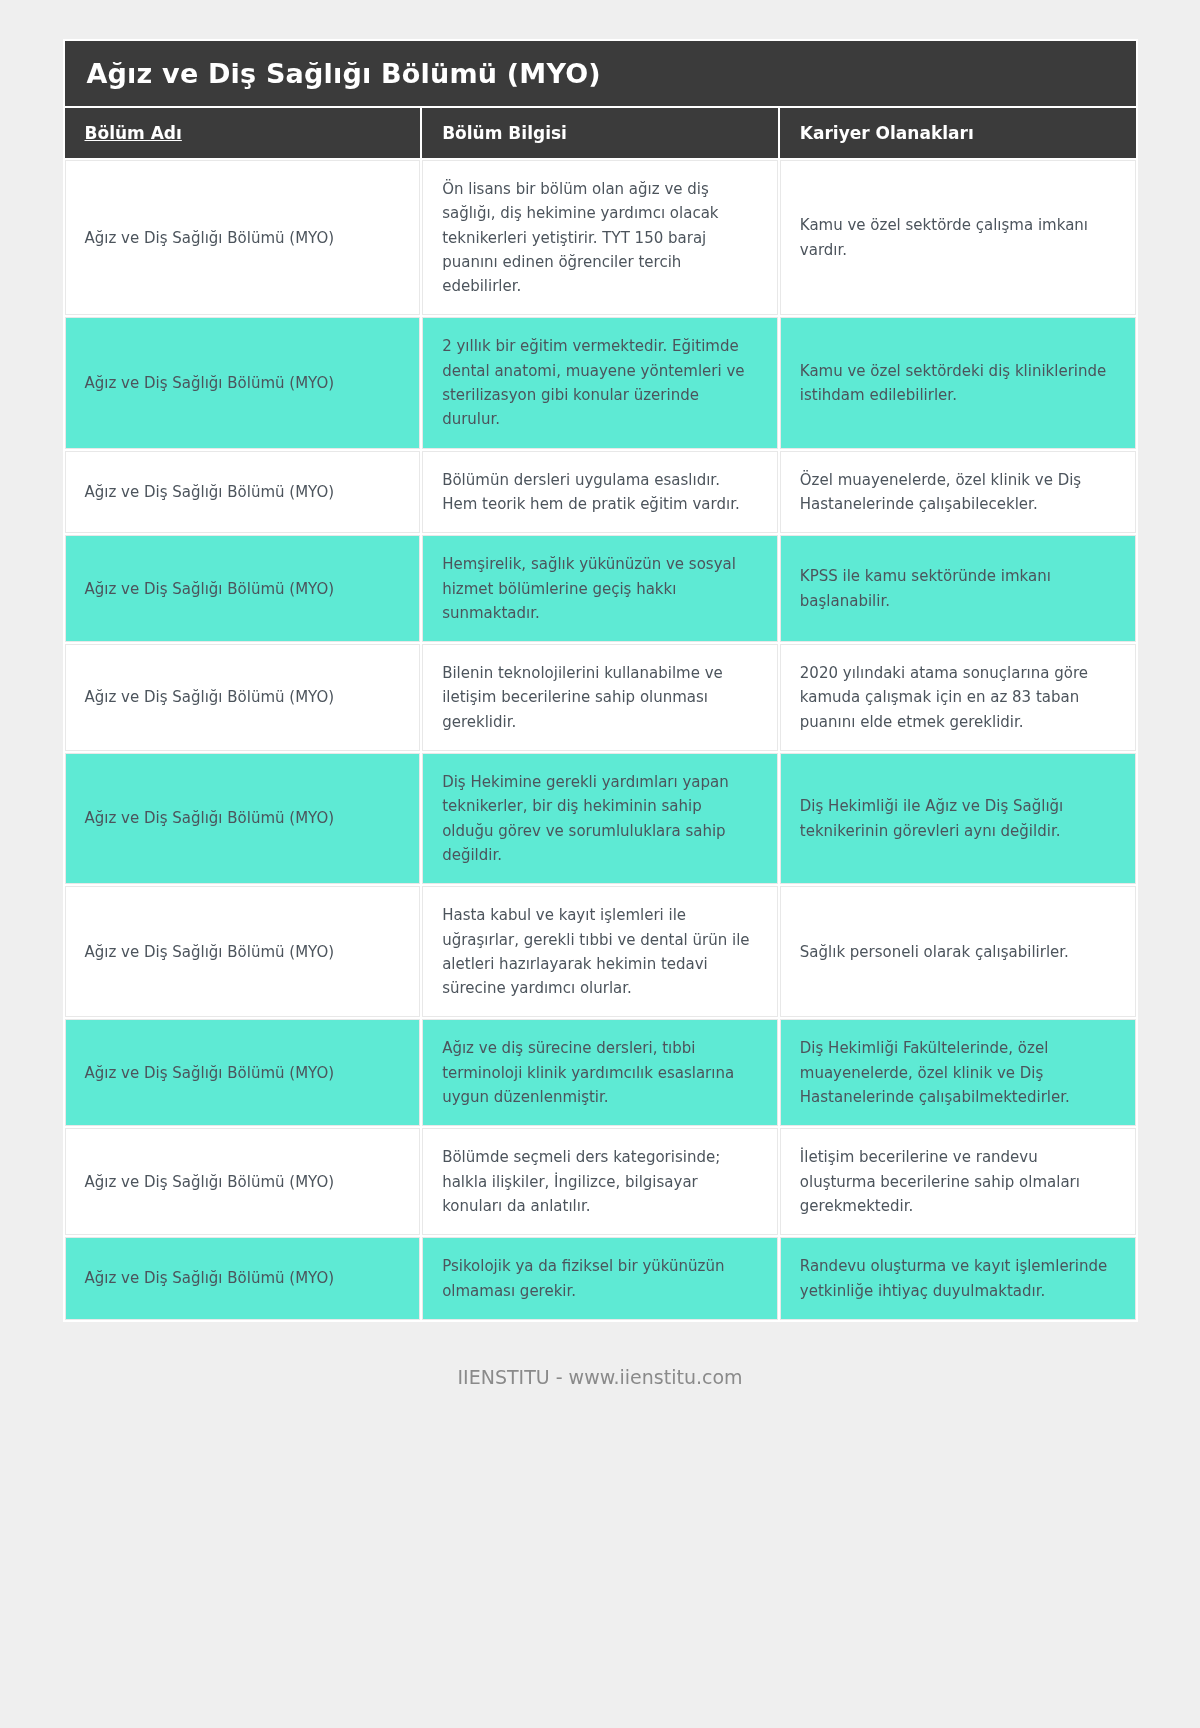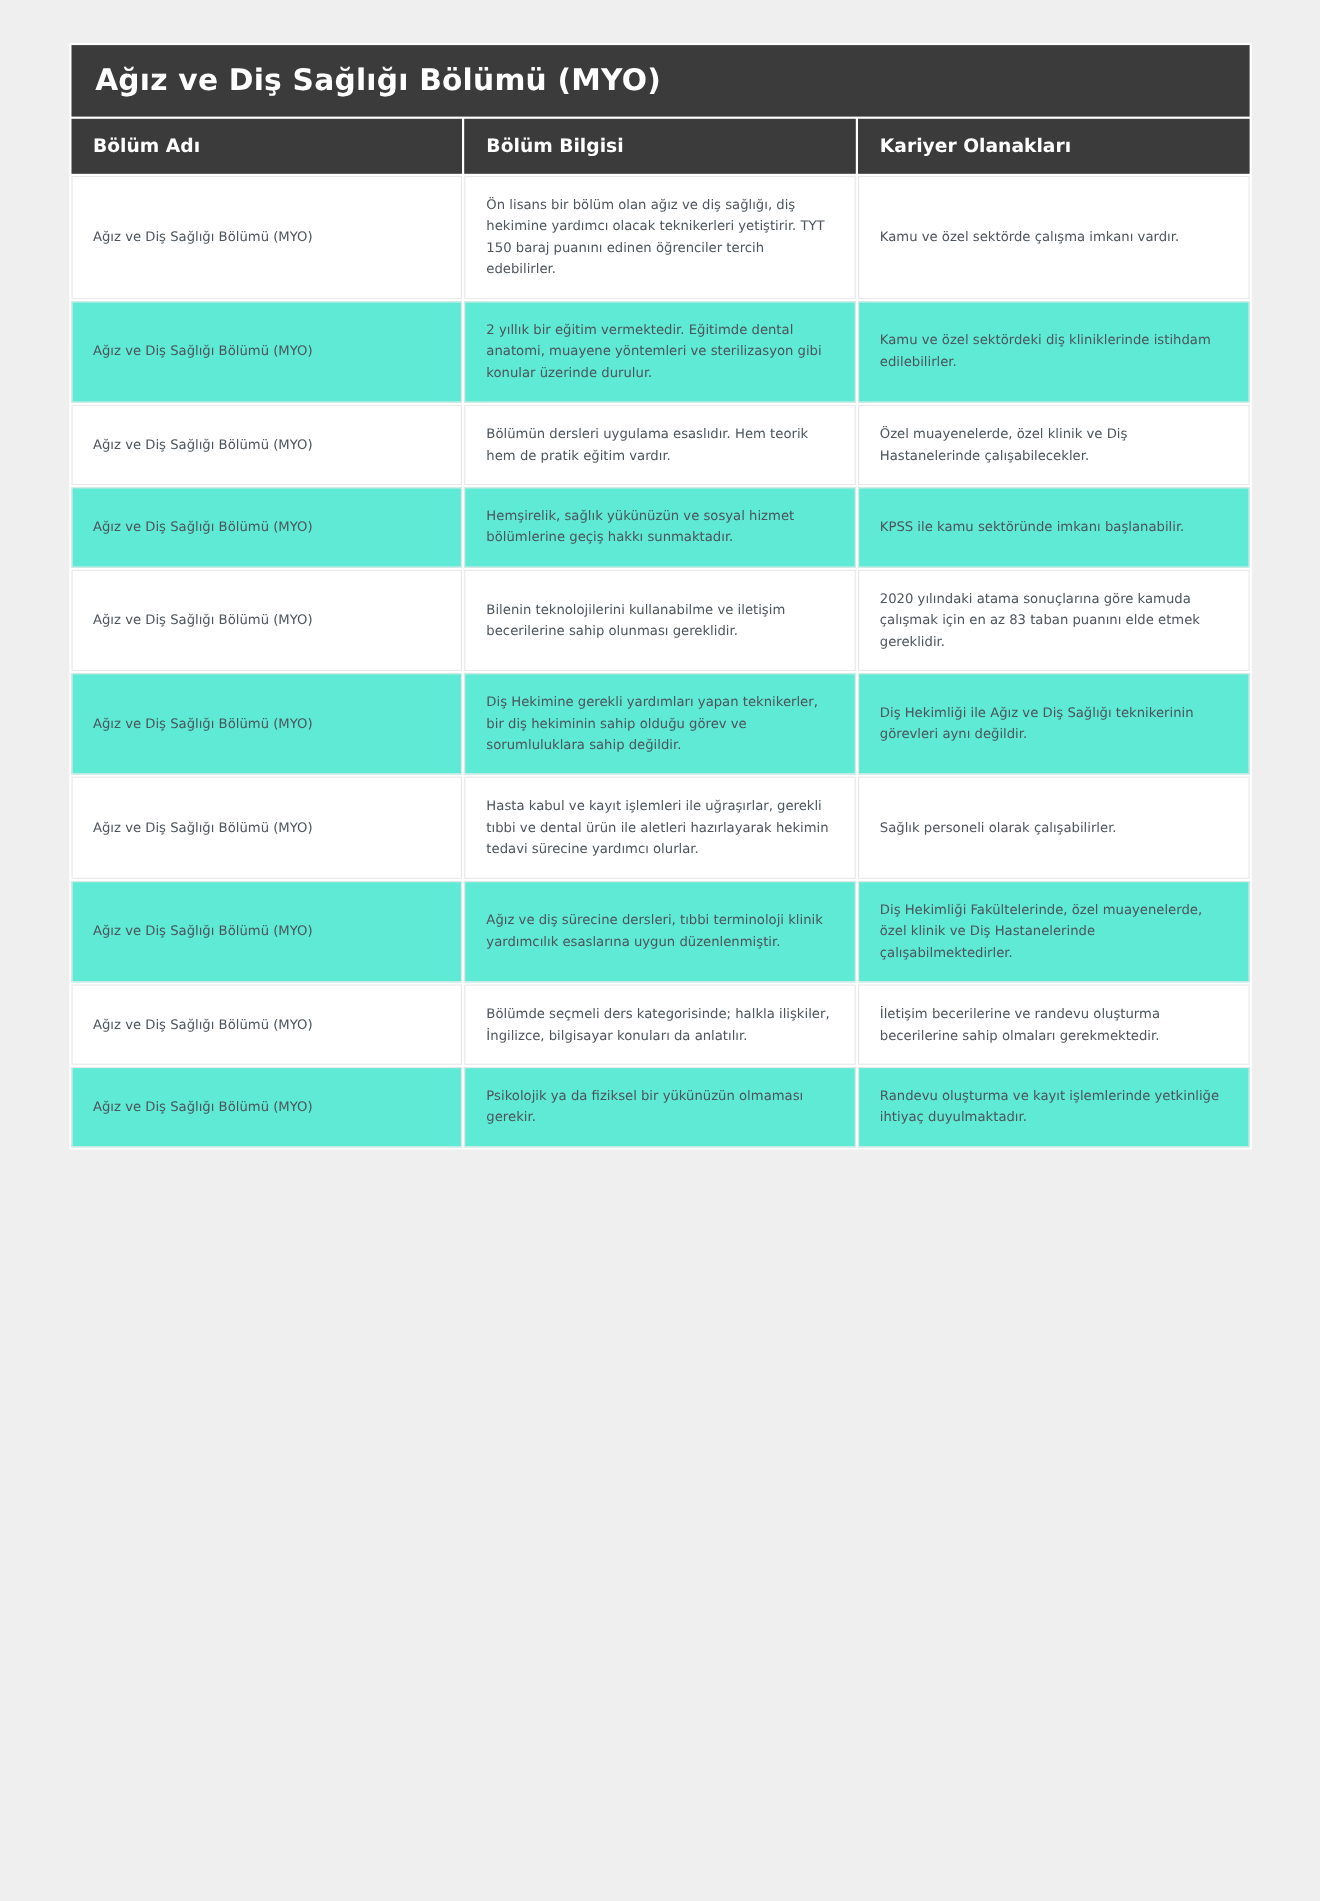--- a/index.html
+++ b/index.html
@@ -35,28 +35,28 @@
     letter-spacing: 0.2px;
   }
   tr.col-headers th {
     background: #3b3b3b;
     color: #ffffff;
     font-size: 17px;
     font-weight: bold;
     text-align: left;
     padding: 15px 20px;
   }
-  th.col1 { width: 16%; }
+  th.col1 { width: 16%; text-decoration: underline; }
   th.col2 { width: 45%; }
   th.col3 { width: 39%; }
   tbody td {
     background: #ffffff;
     border: 1px solid #e8e8e8;
     padding: 16px 19px;
-    font-size: 12px;
+    font-size: 15px;
     line-height: 1.62;
     color: #4c545c;
     vertical-align: middle;
     text-align: left;
     word-wrap: break-word;
   }
   tbody tr.alt td {
     background: #5eead4;
   }
   .footer {
@@ -129,13 +129,14 @@
           <td>İletişim becerilerine ve randevu oluşturma becerilerine sahip olmaları gerekmektedir.</td>
         </tr>
         <tr class="alt">
           <td>Ağız ve Diş Sağlığı Bölümü (MYO)</td>
           <td>Psikolojik ya da fiziksel bir yükünüzün olmaması gerekir.</td>
           <td>Randevu oluşturma ve kayıt işlemlerinde yetkinliğe ihtiyaç duyulmaktadır.</td>
         </tr>
       </tbody>
   </table>
 
+  <div class="footer">IIENSTITU - www.iienstitu.com</div>
 </div>
 
 </body></html>

